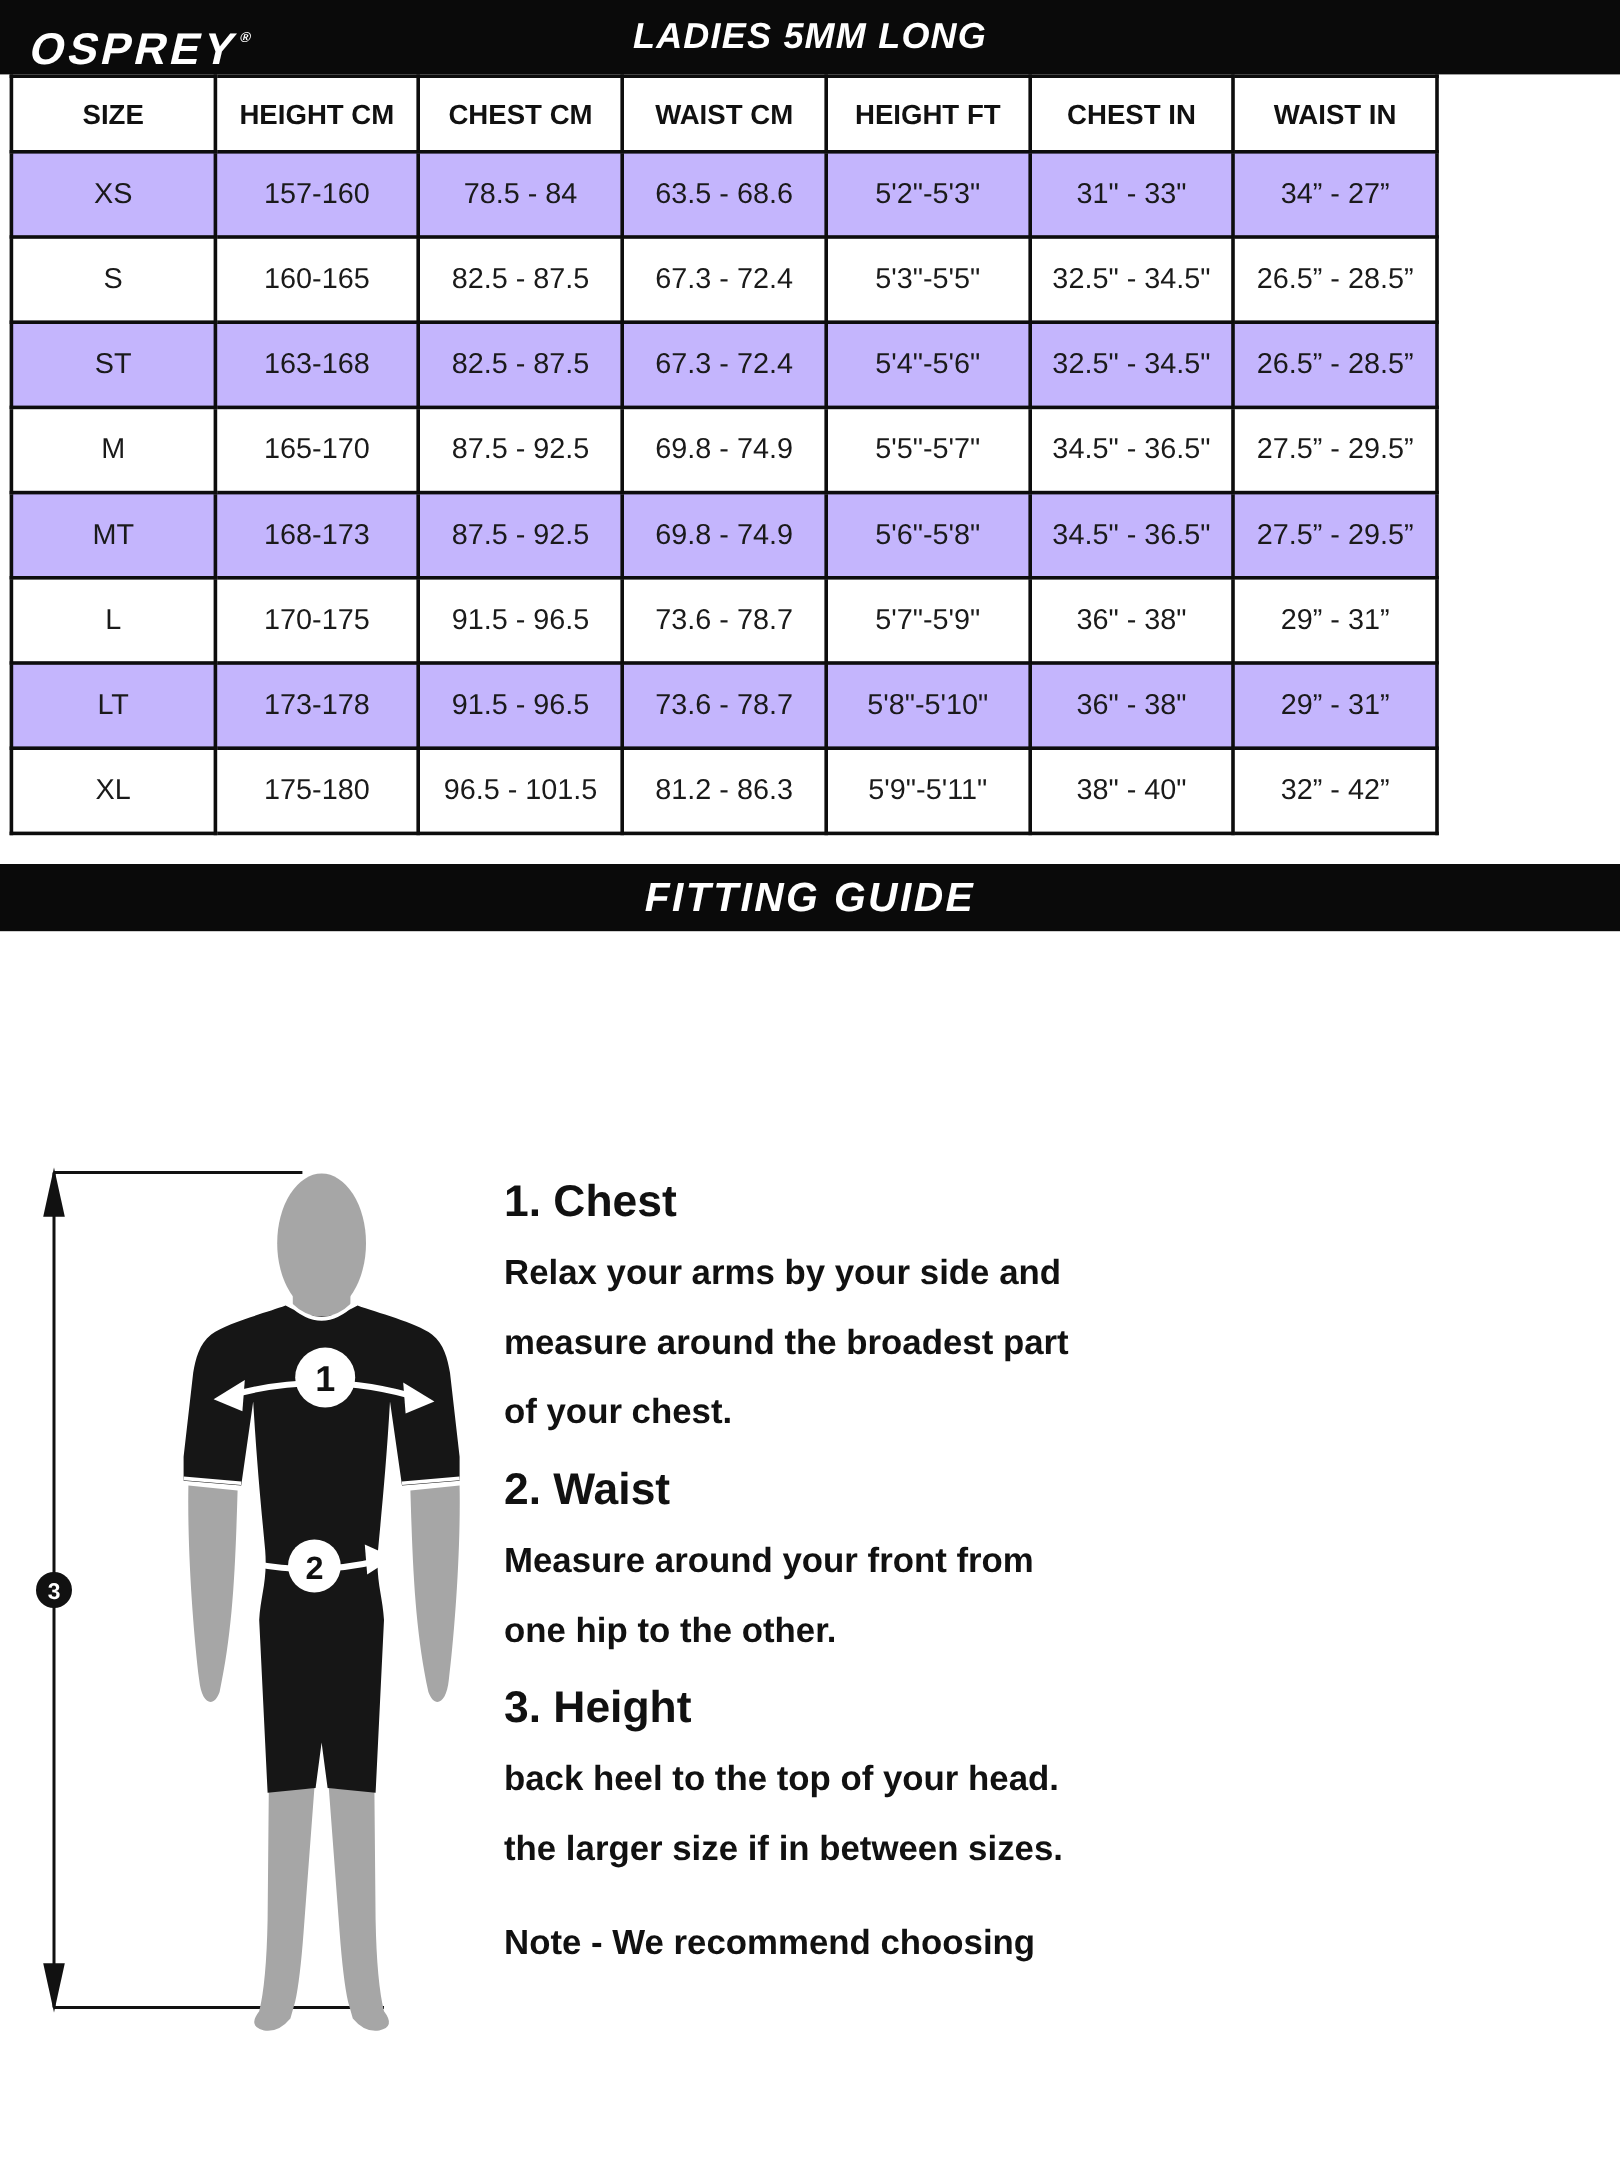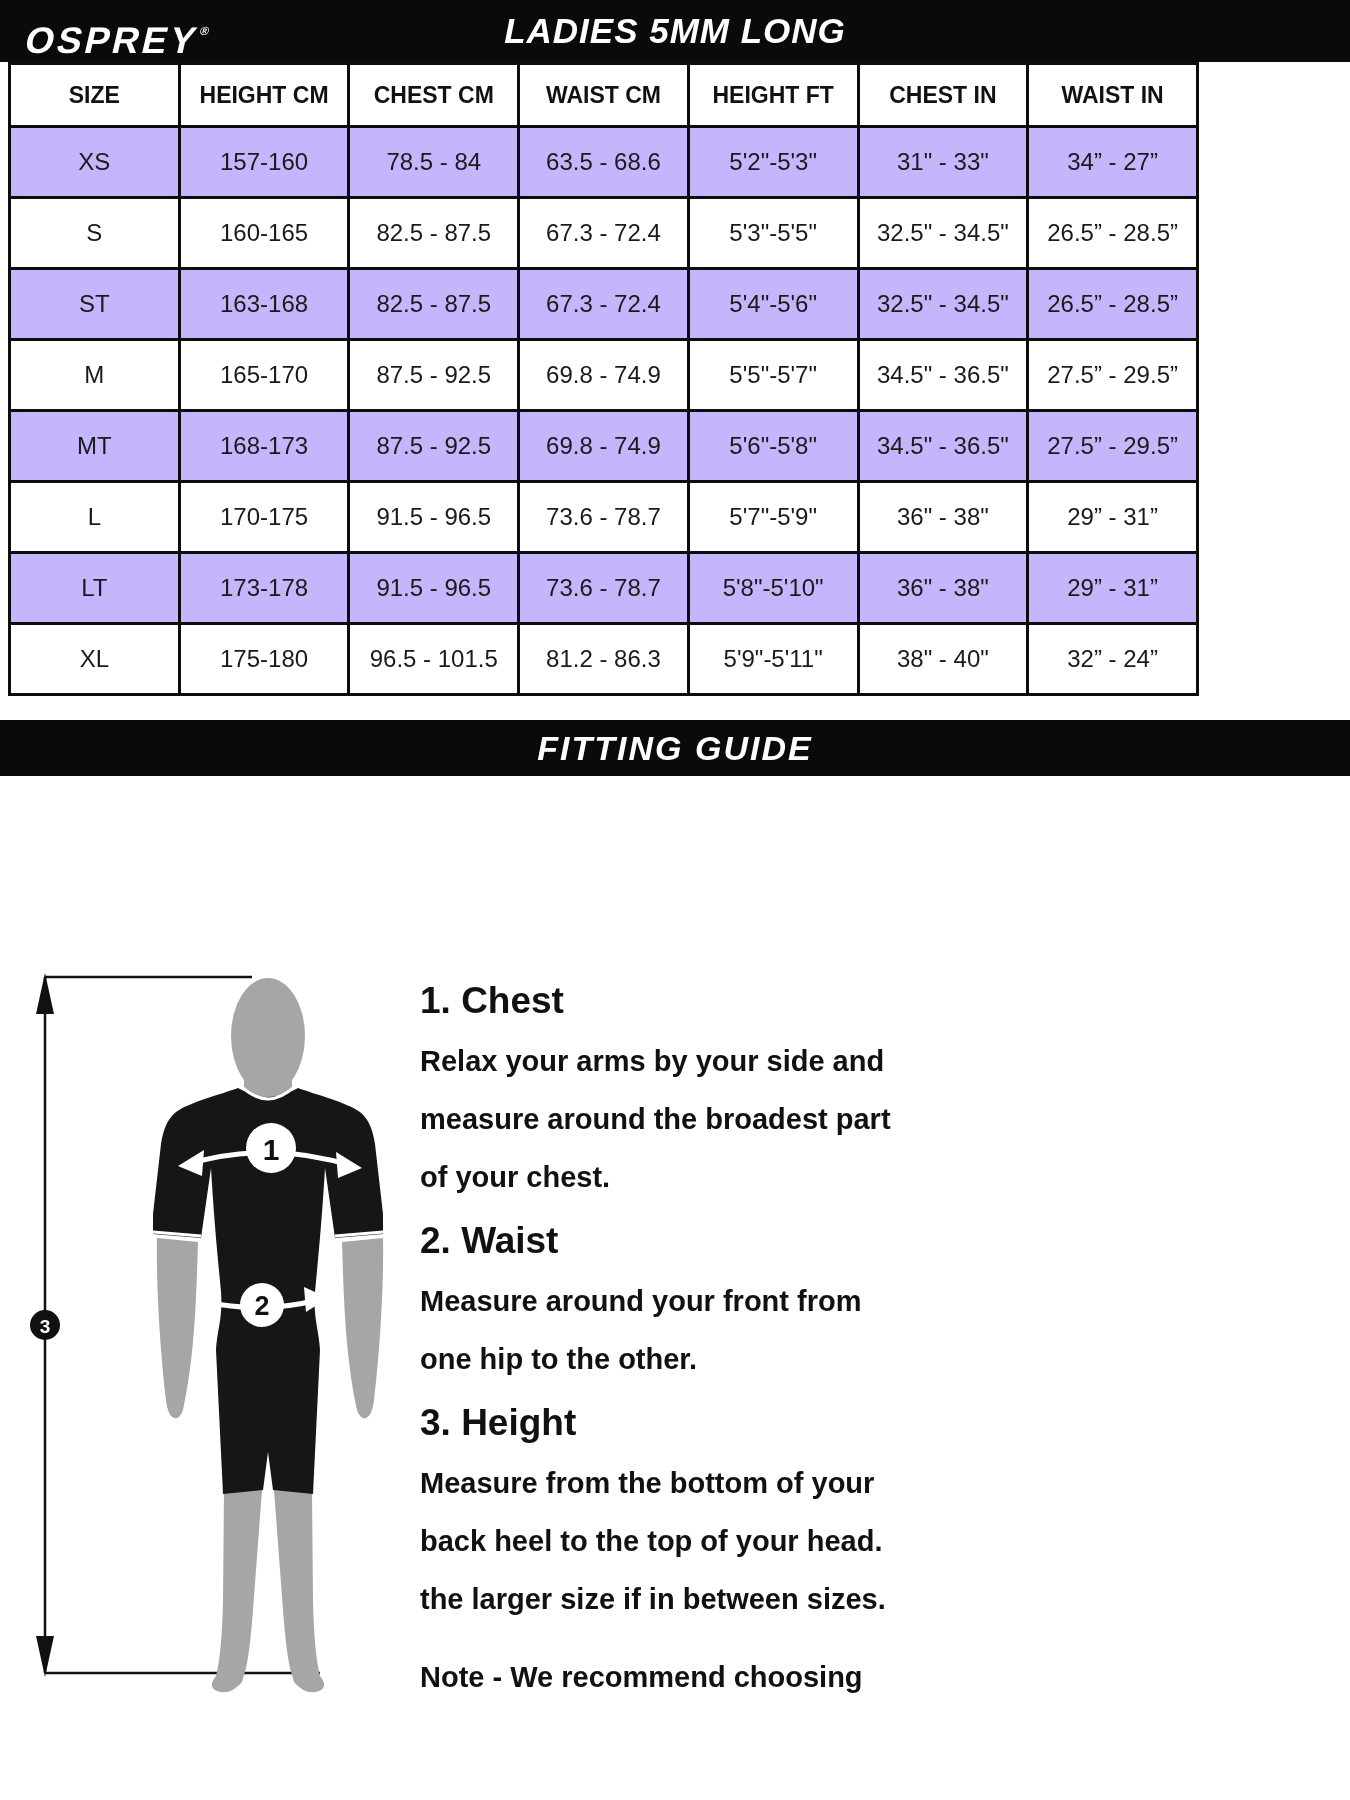--- a/index.html
+++ b/index.html
@@ -6,21 +6,21 @@
   .page{position:relative;width:1350px;height:1800px;background:#fff;overflow:hidden;
         font-family:"Liberation Sans",sans-serif;color:#141414;}
 
   
   .topbar{position:absolute;left:0;top:0;width:1350px;height:62px;background:#0a0a0a;}
   .logo{position:absolute;left:28px;top:0;height:62px;line-height:62px;color:#fff;
         font-weight:bold;font-size:37px;letter-spacing:3px;transform:skewX(-13deg);
         transform-origin:left center;white-space:nowrap;}
   .logo .reg{font-size:12px;vertical-align:18px;letter-spacing:0;}
   .bar-title{position:absolute;left:0;right:0;top:0;height:62px;line-height:62px;text-align:center;
-        color:#fff;font-style:italic;font-weight:bold;font-size:35px;letter-spacing:1px;}
+        color:#fff;font-style:italic;font-weight:bold;font-size:30px;letter-spacing:1px;}
 
   
   .size-table{position:absolute;left:8px;top:62px;width:1191px;border-collapse:collapse;table-layout:fixed;}
   .size-table th,.size-table td{border:3px solid #0d0d0d;text-align:center;vertical-align:middle;padding:0;}
   .size-table th{height:60px;font-size:23px;font-weight:bold;background:#fff;color:#111;}
   .size-table td{height:68px;font-size:24px;font-weight:400;background:#fff;color:#1a1a1a;}
   .size-table tr.shaded td{background:#c4b5fd;}
 
   
   .fitband{position:absolute;left:0;top:720px;width:1350px;height:56px;background:#0a0a0a;
@@ -122,21 +122,21 @@
           <td>36" - 38"</td>
           <td>29” - 31”</td>
         </tr>
         <tr>
           <td>XL</td>
           <td>175-180</td>
           <td>96.5 - 101.5</td>
           <td>81.2 - 86.3</td>
           <td>5'9"-5'11"</td>
           <td>38" - 40"</td>
-          <td>32” - 24”</td>
+          <td>32” - 42”</td>
         </tr>
       </tbody>
   </table>
 
   <div class="fitband">FITTING GUIDE</div>
 
   <svg class="diagram" viewBox="0 0 400 860">
 
     <g>
       <line x1="25" y1="137" x2="25" y2="833" stroke="#111" stroke-width="2.5"></line>
@@ -207,19 +207,18 @@
 
   <div class="instructions">
     <div class="g-head">1. Chest</div>
     <div class="g-line">Relax your arms by your side and</div>
     <div class="g-line">measure around the broadest part</div>
     <div class="g-line">of your chest.</div>
     <div class="g-head">2. Waist</div>
     <div class="g-line">Measure around your front from</div>
     <div class="g-line">one hip to the other.</div>
     <div class="g-head">3. Height</div>
-    <div class="g-line">Measure from the bottom of your</div>
     <div class="g-line">back heel to the top of your head.</div>
     <div class="g-line">the larger size if in between sizes.</div>
     <div class="g-line g-note">Note - We recommend choosing</div>
   </div>
 
 </div>
 
 </body></html>

